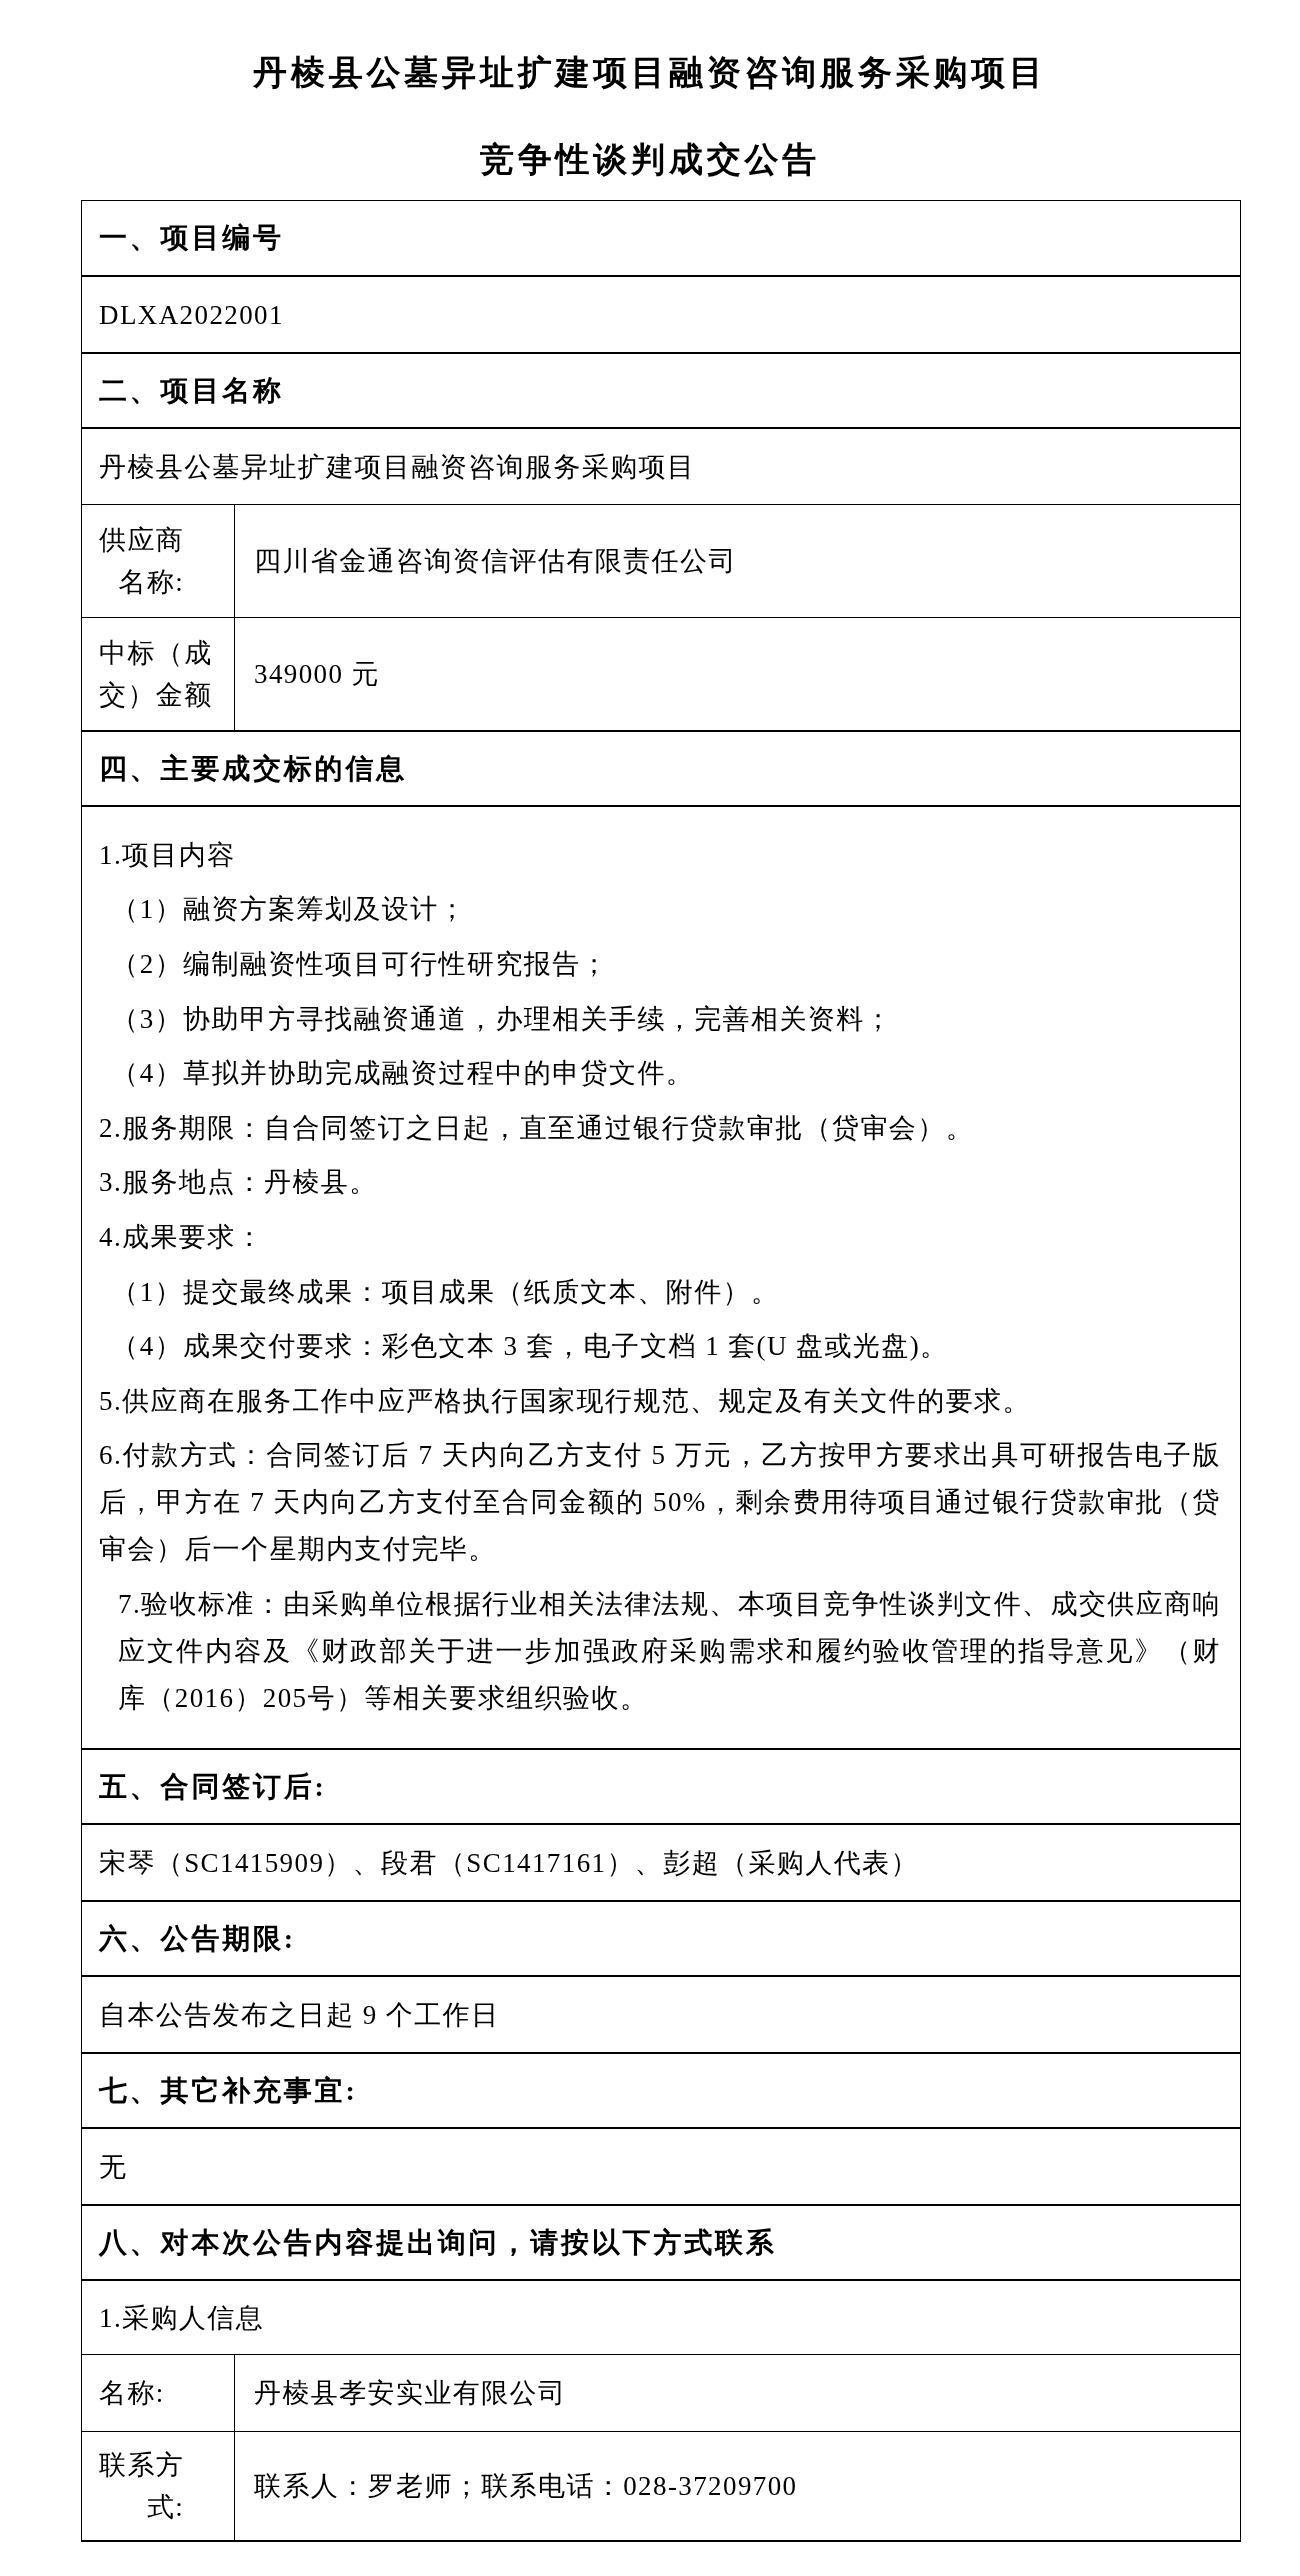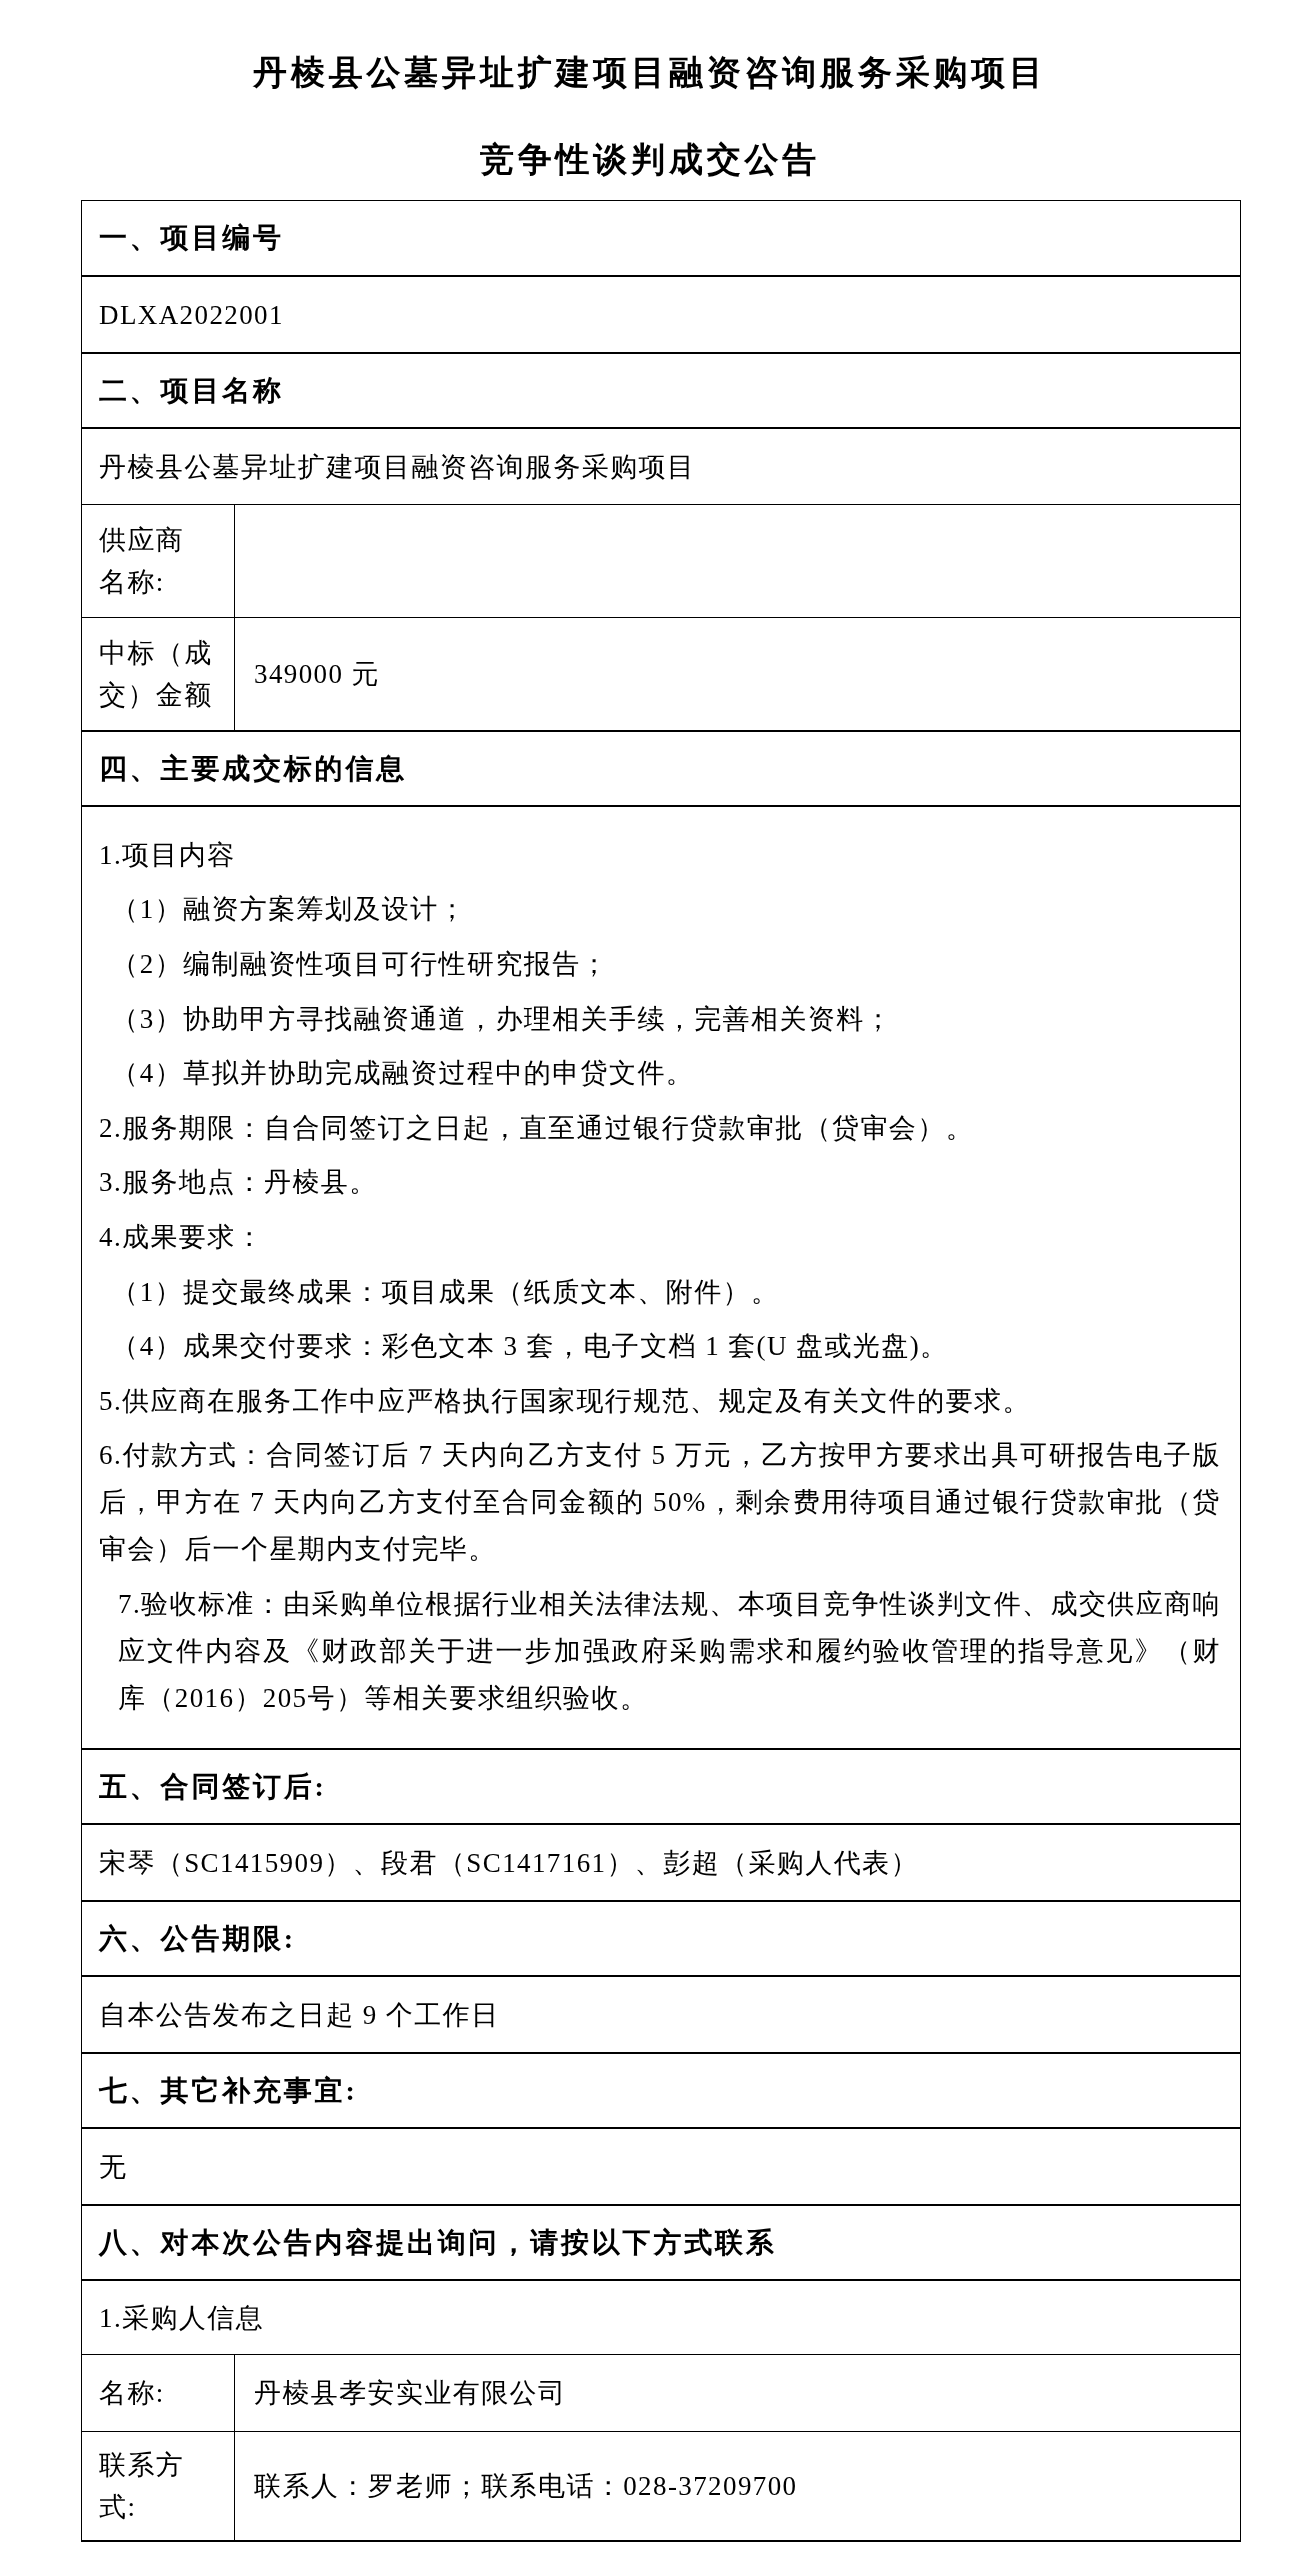--- a/index.html
+++ b/index.html
@@ -32,20 +32,21 @@
     border-bottom-width: 2.8px;
     background: #ffffff;
   }
   .row {
     display: flex;
     align-items: center;
     border-bottom: 1.9px solid #000000;
     font-size: 27px;
     letter-spacing: 1.4px;
     line-height: 42px;
+    text-align: right;
   }
   .doc-table .row:last-child { border-bottom: none; }
   .row.header {
     min-height: 76px;
     font-weight: bold;
     font-size: 28px;
     letter-spacing: 2.8px;
     border-top: 0.9px solid #000000;
     border-bottom-width: 2.8px;
     padding: 9.4px 19px 9.4px 17px;
@@ -107,20 +108,21 @@
     <div class="row header">
       <span>二、项目名称</span>
     </div>
     <div class="row single">
       <span>丹棱县公墓异址扩建项目融资咨询服务采购项目</span>
     </div>
 
     <div class="row pair tall">
       <div class="label-cell">供应商
 名称:</div>
+      <div class="value-cell">四川省金通咨询资信评估有限责任公司</div>
     </div>
     <div class="row pair tall">
       <div class="label-cell">中标（成
 交）金额</div>
       <div class="value-cell">349000 元</div>
     </div>
 
     <div class="row header">
       <span>四、主要成交标的信息</span>
     </div>

